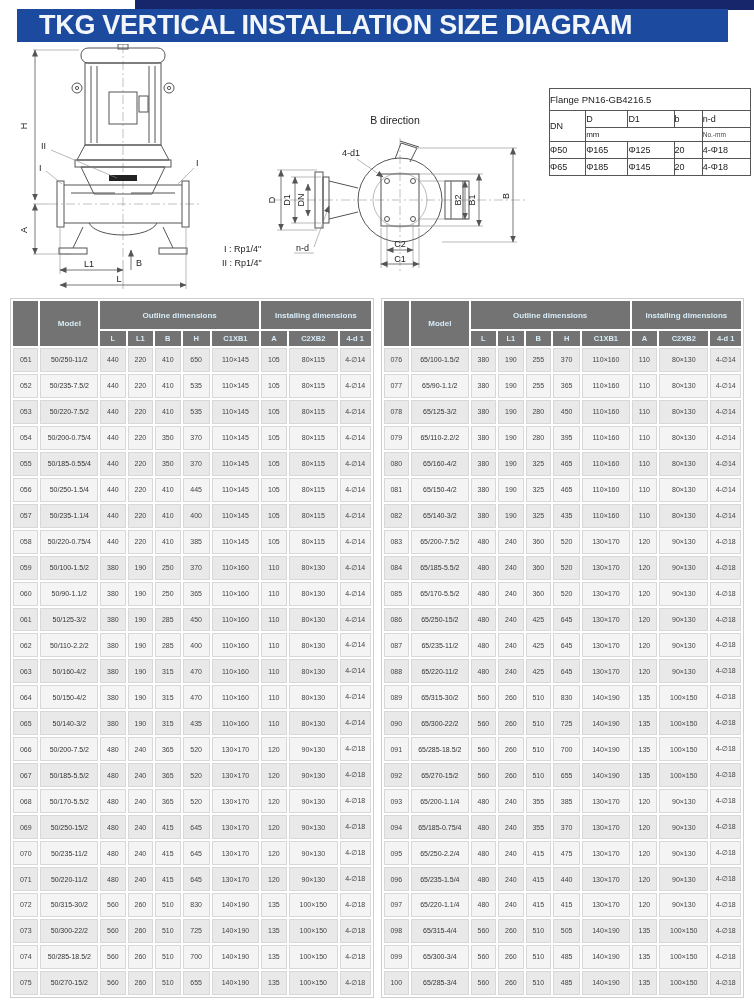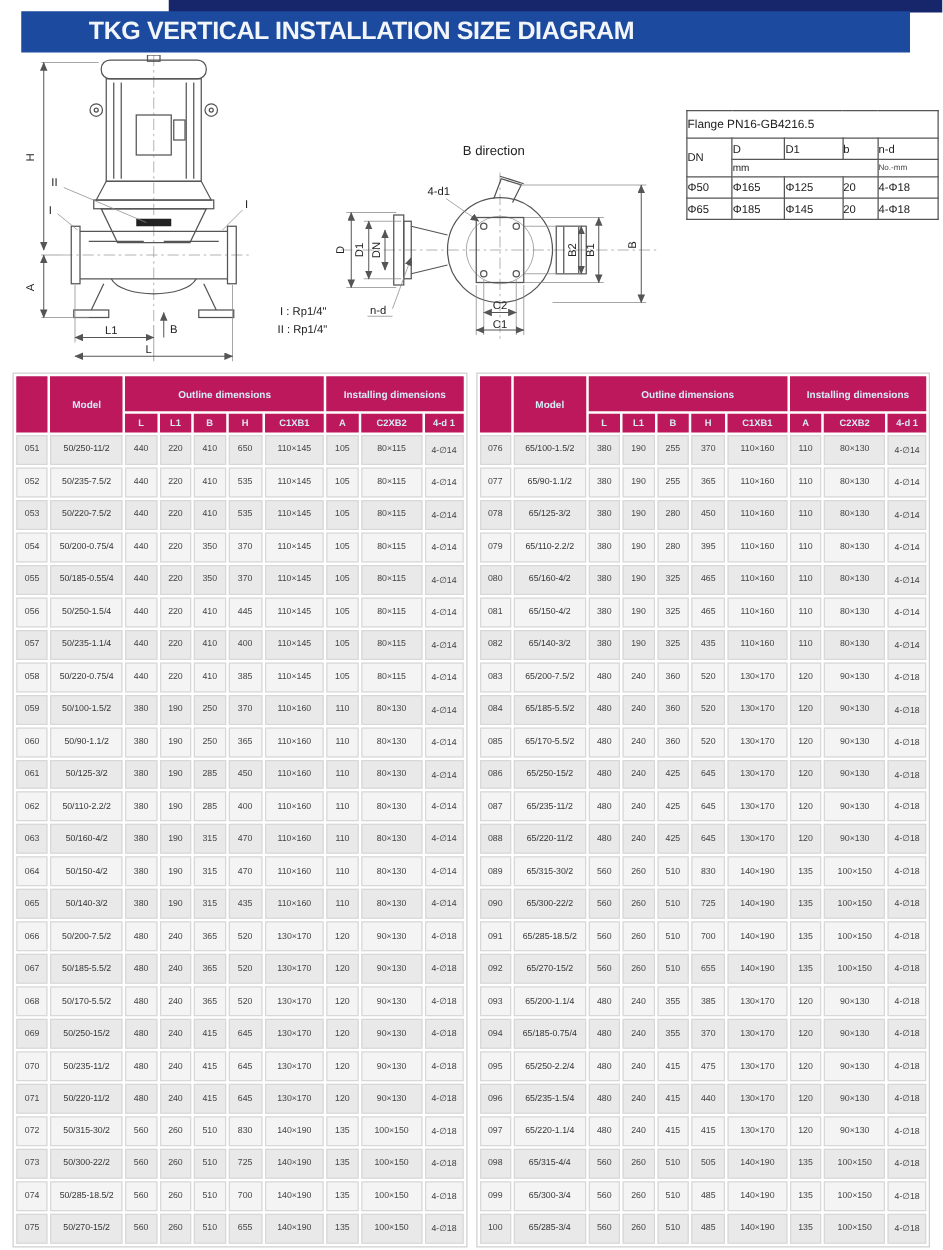--- a/index.html
+++ b/index.html
@@ -2,21 +2,21 @@
 <html><head>
 <meta charset="utf-8">
 <style>
   html,body{margin:0;padding:0;width:754px;height:1000px;background:#ffffff;overflow:hidden;
     font-family:"Liberation Sans","DejaVu Sans",sans-serif;}
   .page{position:relative;width:754px;height:1000px;background:#fff;}
 
   
   .navy-strip{position:absolute;left:135px;top:0;width:619px;height:10px;background:#17256b;}
   .title-bar{position:absolute;left:17px;top:9px;width:711px;height:33px;background:#1b4a9e;
-    color:#f2f6fb;font-weight:bold;font-size:20px;line-height:33px;padding-left:54px;
+    color:#f2f6fb;font-weight:bold;font-size:27px;line-height:33px;padding-left:22px;
     box-sizing:border-box;letter-spacing:-0.3px;}
 
   
   .diagram-svg{position:absolute;left:5px;top:44px;width:545px;height:252px;}
   .draw{stroke:#555;fill:none;stroke-width:1;}
   .thin{stroke:#8a8a8a;fill:none;stroke-width:0.6;}
   .cl{stroke:#999;fill:none;stroke-width:0.6;stroke-dasharray:9 3 2 3;}
   .dl{stroke:#555;stroke-width:0.8;marker-start:url(#arr);marker-end:url(#arr);}
   .dl1{stroke:#555;stroke-width:0.8;marker-end:url(#arr);}
   .lbl{fill:#222;font-size:9px;font-family:"Liberation Sans","DejaVu Sans",sans-serif;}
@@ -29,21 +29,21 @@
   .flange-table td{border:1px solid #555;color:#222;font-size:9px;
     padding:0;height:16px;background:#fff;}
   .flange-table .ft-title{font-size:9.5px;height:21px;}
   .flange-table .ft-small{font-size:6.5px;color:#444;}
 
   
   .tables{position:absolute;left:10px;top:298px;width:734px;height:700px;display:flex;gap:7px;}
   .half{width:50%;height:700px;}
   .dim-table{width:100%;height:100%;border-collapse:separate;border-spacing:2px;table-layout:fixed;
     background:#fff;border:1px solid #cfcfcf;}
-  .dim-table th{background:#be185d;color:#d6ebf7;font-weight:bold;padding:0;}
+  .dim-table th{background:#737373;color:#d6ebf7;font-weight:bold;padding:0;}
   .dim-table .gh{font-size:8px;height:28px;}
   .dim-table .sh{font-size:7.5px;height:15px;}
   .dim-table td{font-size:7px;color:#444;text-align:center;padding:0;border:1px solid #d8d8d8;
     white-space:nowrap;overflow:hidden;}
   .dim-table tr.r-odd td{background:#e9e9e9;}
   .dim-table tr.r-even td{background:#f4f4f4;}
   .dim-table td.model{font-size:7px;color:#333;}
 </style>
 </head>
 <body>

